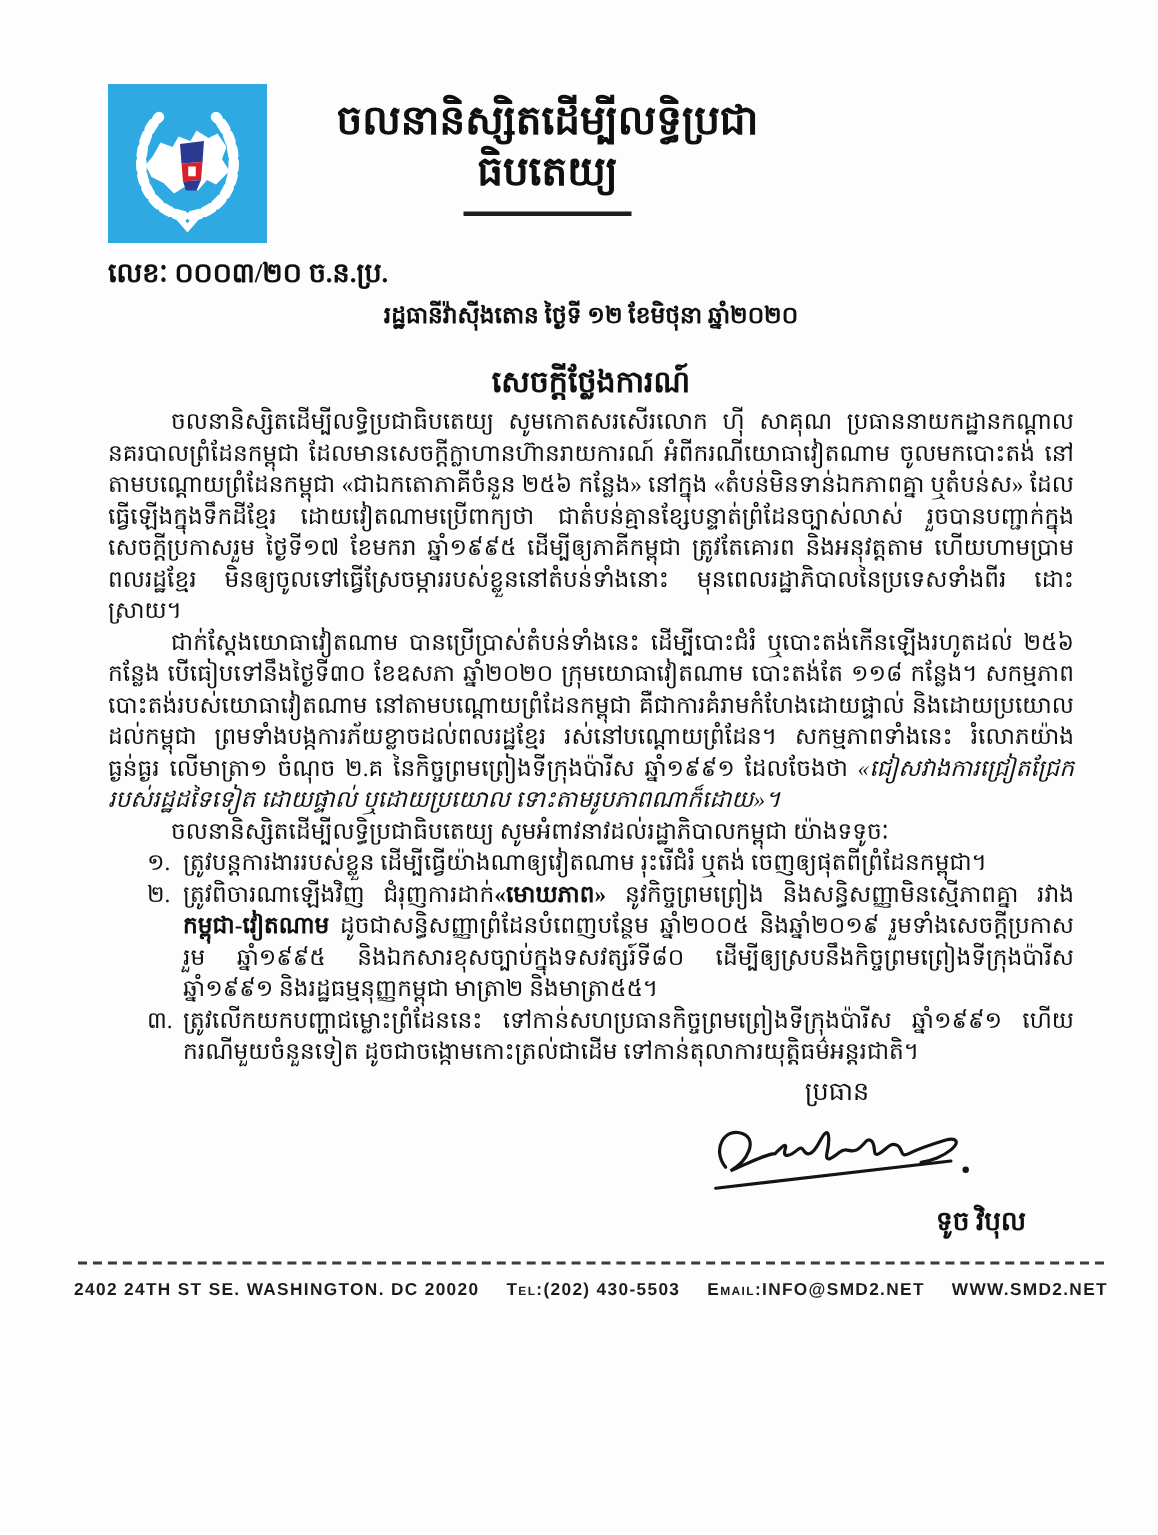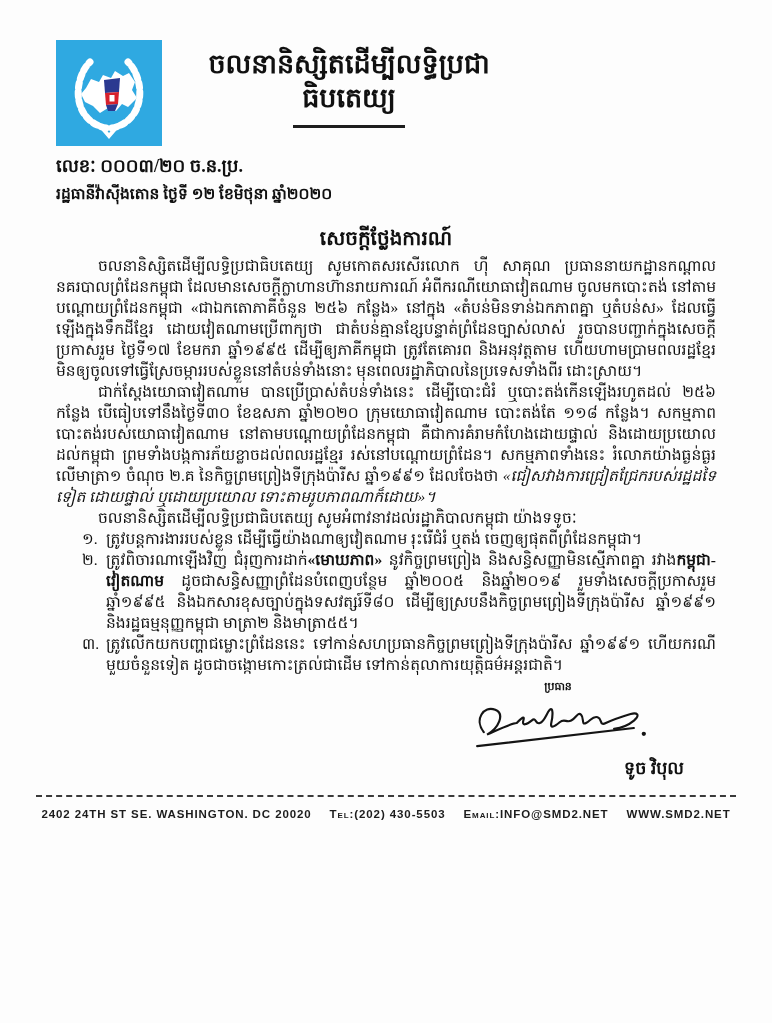--- a/index.html
+++ b/index.html
@@ -3,53 +3,53 @@
 <meta charset="utf-8">
 <style>
   html,body { margin:0; padding:0; }
   body {
     width:772px; height:1023px;
     background:#fdfdfd;
     font-family:"Liberation Serif", serif;
     color:#101010;
     overflow:hidden;
   }
-  .page { box-sizing:border-box; height:100%; padding:0 56px; position:relative; }
+  .page { box-sizing:border-box; height:100%; padding:16px 56px; position:relative;margin-left:16px; }
 
   
   .header { display:flex; align-items:flex-start; padding-top:40px; }
   .logo-box { width:106px; height:106px; flex:0 0 auto; }
   .org-block { margin-left:22px; width:330px; text-align:center; padding-top:8px; }
   .org-kh { font-size:27px; font-weight:bold; line-height:1.25; }
   .org-en { font-size:16.5px; font-weight:bold; margin-top:9px; letter-spacing:0.4px; white-space:nowrap; }
   .org-underline { width:112px; height:3px; background:#1e1e1e; margin:9px auto 0; }
 
   
   .ref-line  { font-size:18px; font-weight:bold; margin-top:8px; }
-  .date-line { font-size:15.5px; font-weight:bold; text-align:left; margin-top:3px; }
+  .date-line { font-size:15.5px; font-weight:bold; text-align:center; margin-top:3px; }
 
   
   .st-title    { text-align:center; font-weight:bold; font-size:20px; margin-top:18px; }
   .st-subtitle { text-align:center; font-weight:bold; font-size:18.5px; margin-top:5px; }
 
   
   .para { font-size:15.5px; line-height:21px; text-align:justify; text-indent:42px; margin:0; }
   .para.first { margin-top:15px; }
   .italic { font-style:italic; }
   .appeal-intro { font-size:15.5px; line-height:21px; text-indent:42px; margin:0; }
 
   .appeal-list { margin:0 0 0 26px; }
   .list-item { display:flex; font-size:15.5px; line-height:21px; }
   .list-item .num { flex:0 0 24px; }
   .list-item .item-text { flex:1; text-align:justify; }
   .bold { font-weight:bold; }
 
   
   .sig-block { width:260px; margin:4px 28px 0 auto; text-align:center; }
-  .sig-role { font-weight:bold; font-size:11px; }
+  .sig-role { font-weight:normal; font-size:17px; }
   .sig-svg { display:block; margin:0 auto; width:220px; height:66px; }
   .sig-name { font-weight:bold; font-size:17.5px; text-align:right; padding-right:4px; margin-top:-4px; }
 
   
   .sep { border-top:2.5px dashed #3a3a3a; margin:12px -20px 0; }
   .footer {
     display:flex; justify-content:center; align-items:center;
     margin-top:10px;
     font-family:"Liberation Sans", sans-serif;
     font-size:11.5px; font-weight:bold; letter-spacing:0.9px; color:#1c1c1c;

